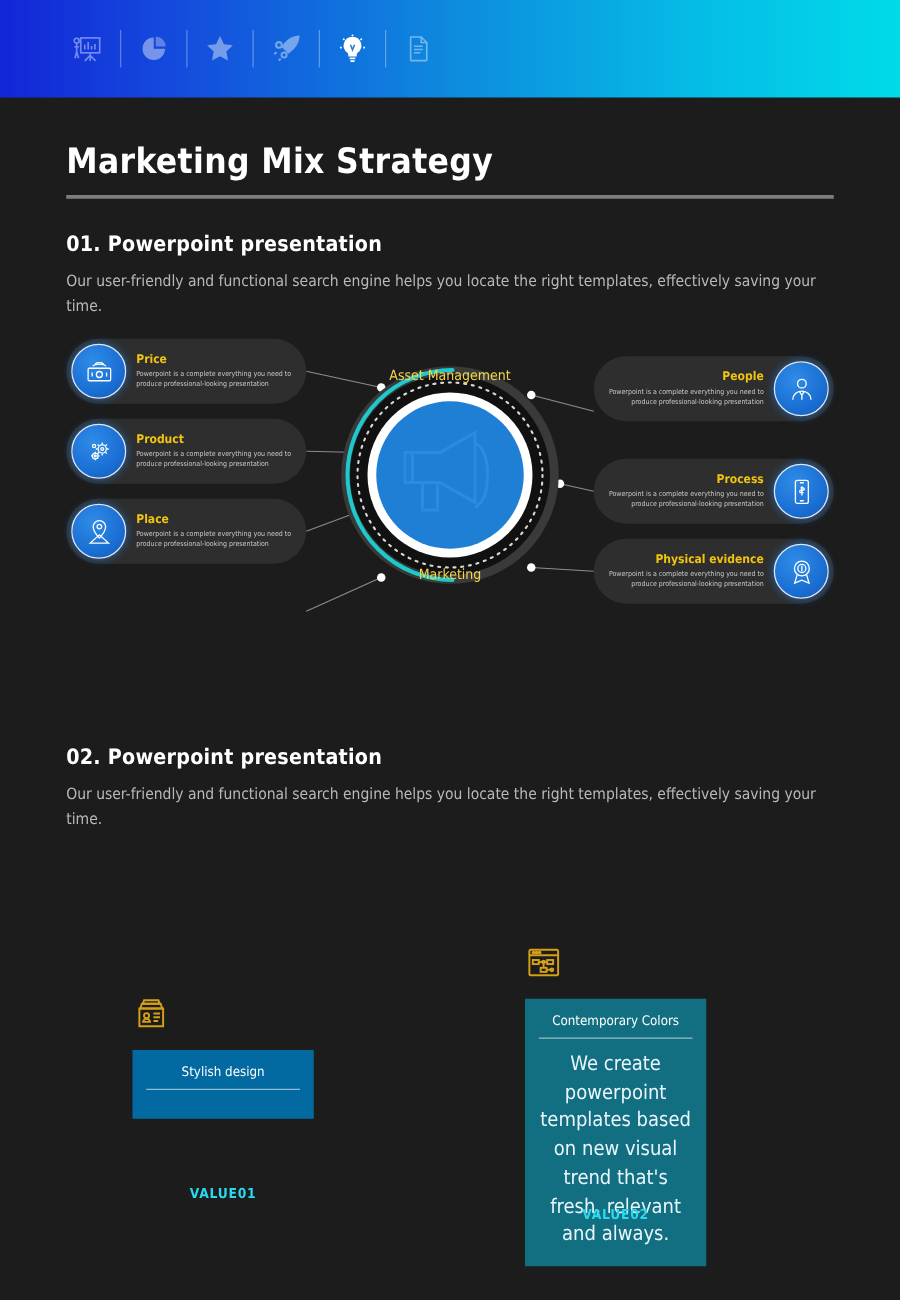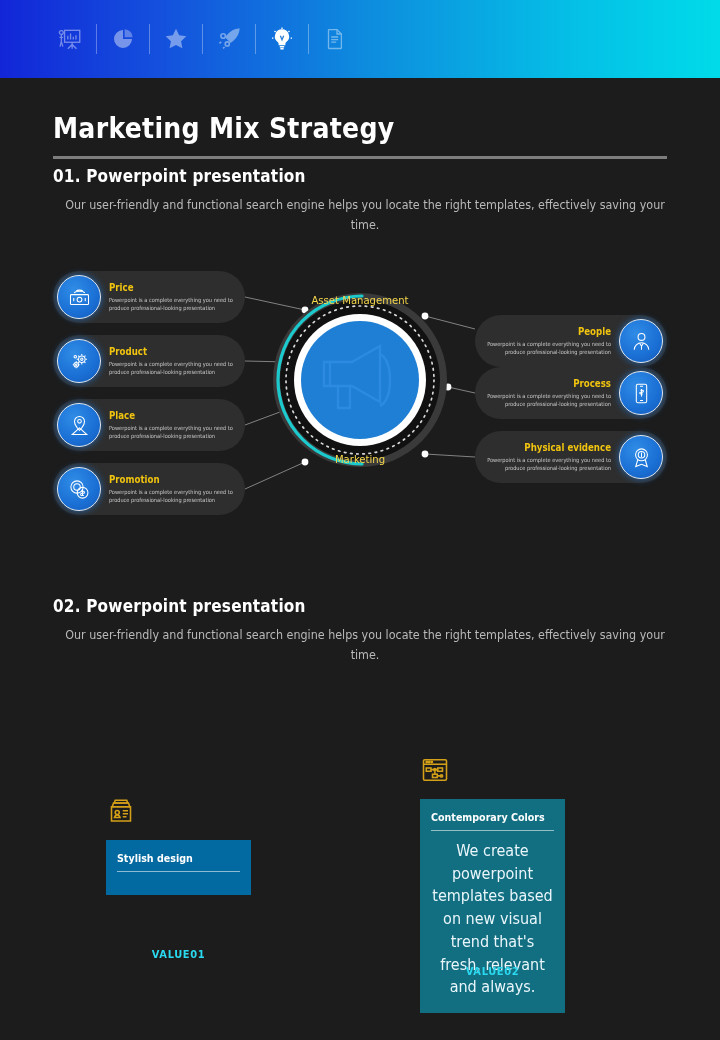--- a/index.html
+++ b/index.html
@@ -37,21 +37,20 @@
 
   
   .sec-head { position: absolute; left: 53px; width: 624px; }
   .sec-title {
     font-size: 17px; font-weight: 700; color: #ffffff; letter-spacing: .2px;
     font-family: "DejaVu Sans Condensed", "Liberation Sans", sans-serif;
   }
   .sec-sub {
     margin-top: 9px; font-size: 12.4px; line-height: 1.62; color: #b9b9b9;
     font-family: "DejaVu Sans Condensed", "Liberation Sans", sans-serif;
-    text-align: center;
   }
 
   
   .diagram { position: absolute; left: 0; top: 262px; width: 720px; height: 260px; }
   .svg-lines { position: absolute; left: 0; top: 0; }
 
   .pill {
     position: absolute; height: 52px; border-radius: 26px;
     background: #2e2e2e; display: flex; align-items: center;
   }
@@ -91,21 +90,21 @@
 
   
   .cards { position: absolute; left: 0; top: 655px; width: 720px; height: 330px; }
   .card-col { position: absolute; width: 145px; }
   .card-icon { position: absolute; width: 38px; height: 38px; left: 53px; }
   .card-box {
     position: absolute; width: 145px; padding: 12px 11px 14px;
     color: #ffffff;
   }
   .card-title {
-    font-size: 10.6px; font-weight: 700; padding-bottom: 7px;
+    font-size: 10.6px; font-weight: 400; text-align: center; padding-bottom: 7px;
     border-bottom: 1px solid rgba(255,255,255,.55); margin-bottom: 9px;
     font-family: "DejaVu Sans Condensed", "Liberation Sans", sans-serif;
   }
   .card-body {
     font-size: 16px; line-height: 1.42; text-align: center; color: #eaf6fb;
     font-family: "DejaVu Sans Condensed", "Liberation Sans", sans-serif;
   }
   .card-label {
     position: absolute; width: 145px; text-align: center;
     font-size: 11px; font-weight: 700; color: #2ad8ef; letter-spacing: .6px;
@@ -186,21 +185,21 @@
       </div>
 
     </div>
   </div>
 
   <div class="title-wrap">
     <div class="page-title">Marketing Mix Strategy</div>
     <div class="title-rule"></div>
   </div>
 
-  <div class="sec-head" style="top:166px">
+  <div class="sec-head" style="top:186px">
     <div class="sec-title">01. Powerpoint presentation</div>
     <div class="sec-sub">Our user-friendly and functional search engine helps you locate the right templates, effectively saving your time.</div>
   </div>
 
   <div class="diagram">
 
     <svg class="svg-lines" width="720" height="260">
       <g stroke="#8d8d8d" stroke-width="0.9" fill="none">
         <line x1="245" y1="35" x2="305" y2="48"></line>
         <line x1="245" y1="99" x2="288" y2="100"></line>
@@ -289,36 +288,22 @@
           <circle cx="12" cy="7.6" r="1.9"></circle>
           <path d="M12 14.5L4.4 21.4h15.2z"></path>
         </svg>
       </div>
       <div class="pill-txt">
         <div class="pill-head">Place</div>
         <div class="pill-body">Powerpoint is a complete everything you need to produce professional-looking presentation</div>
       </div>
     </div>
 
-    <div class="pill left" style="top:201px">
-      <div class="pill-icon">
-        <svg width="23" height="23" viewBox="0 0 24 24" fill="none" stroke="#fff" stroke-width="1.1">
-          <circle cx="9.4" cy="9.4" r="6.4"></circle>
-            <circle cx="9.4" cy="9.4" r="3.4"></circle>
-          <circle cx="15.2" cy="15.4" r="5.6"></circle>
-          <path d="M15.2 12.4v6M13.9 13.8h2.2a1.1 1.1 0 0 1 0 2.2h-1.8a1.1 1.1 0 0 0 0 2.2h2.2"></path>
-        </svg>
-      </div>
-      <div class="pill-txt">
-        <div class="pill-head">Promotion</div>
-        <div class="pill-body">Powerpoint is a complete everything you need to produce professional-looking presentation</div>
-      </div>
-    </div>
-
-    <div class="pill right" style="top:53px">
+
+    <div class="pill right" style="top:23px">
       <div class="pill-txt">
         <div class="pill-head">People</div>
         <div class="pill-body">Powerpoint is a complete everything you need to produce professional-looking presentation</div>
       </div>
       <div class="pill-icon">
         <svg width="23" height="23" viewBox="0 0 24 24" fill="none" stroke="#fff" stroke-width="1.1">
           <circle cx="12" cy="7.2" r="3.6"></circle>
           <path d="M4.4 20.6c0-4.2 3.4-7.2 7.6-7.2s7.6 3 7.6 7.2"></path>
           <path d="M10 13.8l2 3 2-3M12 16.8v3.8"></path>
         </svg>

